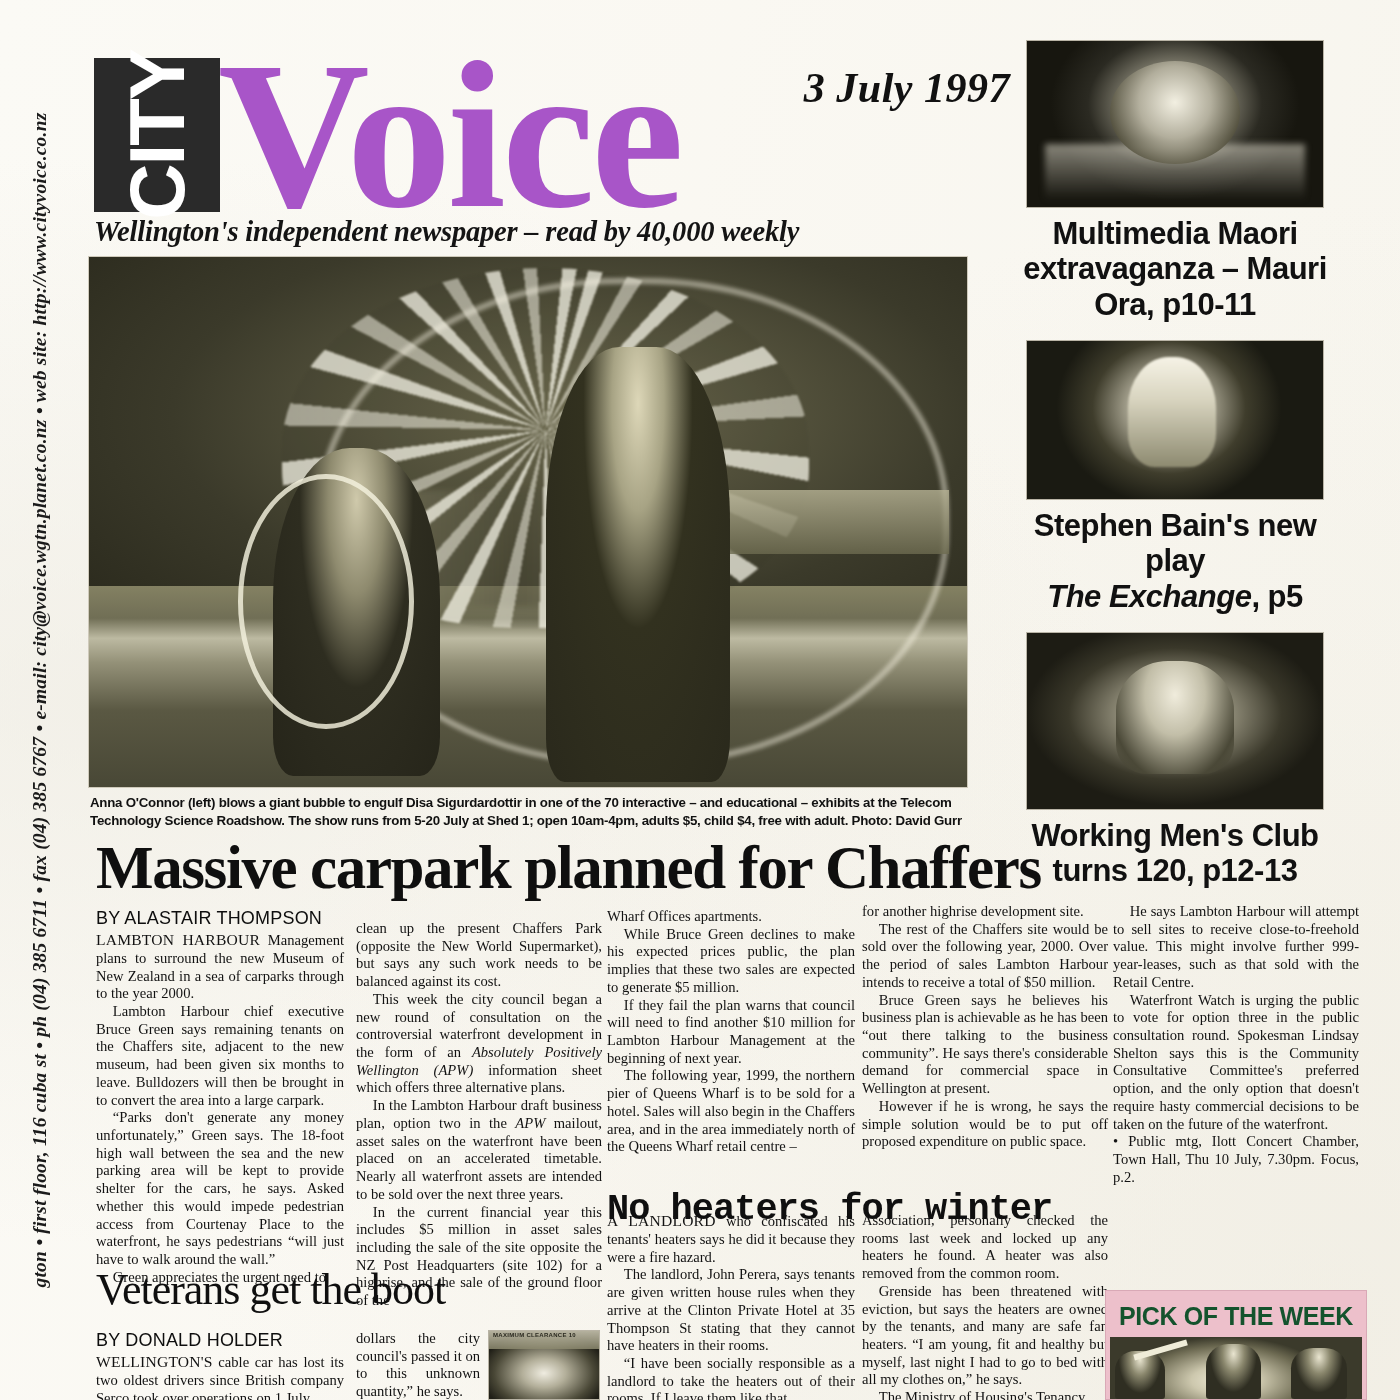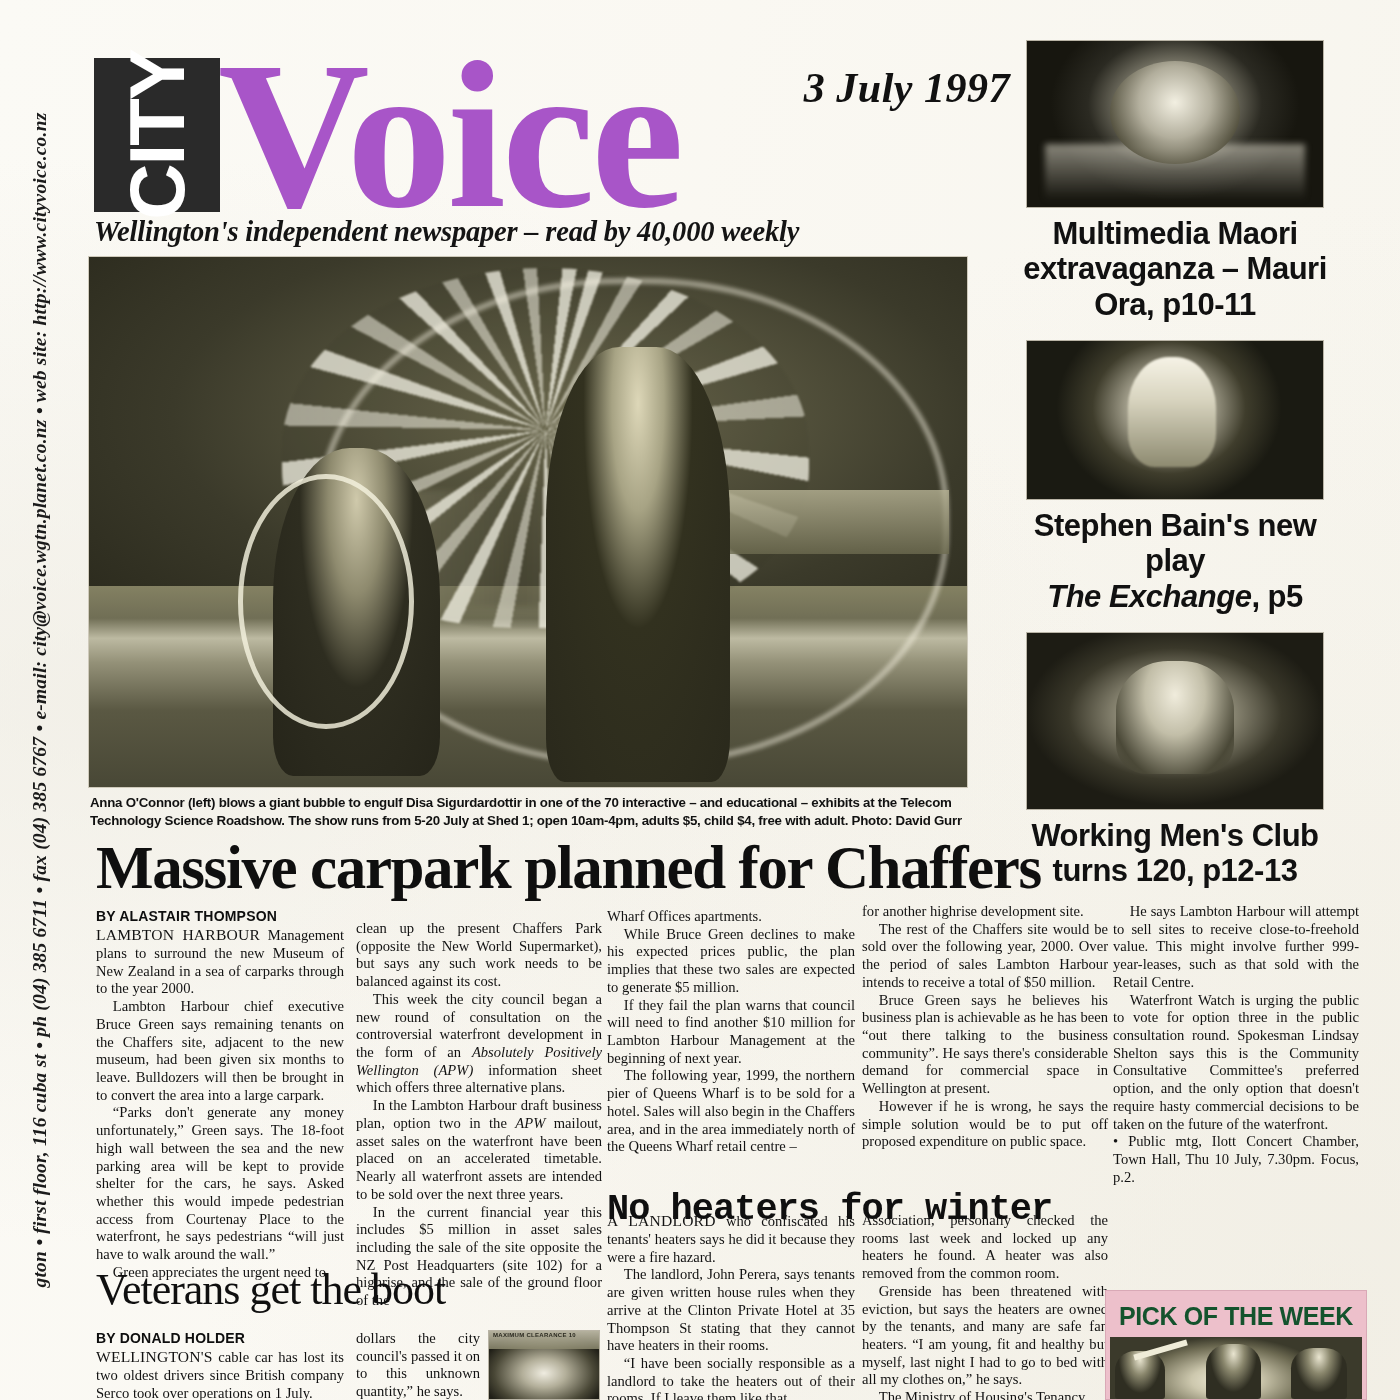--- a/index.html
+++ b/index.html
@@ -233,21 +233,21 @@
     line-height: 1.215;
     color: #121212;
     text-align: justify;
     hyphens: auto;
   }
   .col p { text-indent: 1.15em; margin: 0; }
   .col p.lead { text-indent: 0; }
   .col p.lead .drop { font-variant: small-caps; letter-spacing:.2px; }
   .byline {
     font-family: "Liberation Sans", sans-serif;
-    font-weight: 700; font-size: 14px;
+    font-weight: 400; font-size: 18px;
     letter-spacing: .2px; color: #0e0e0e;
     margin-bottom: 1px; text-indent: 0;
   }
   .capstart { font-size: 15.6px; letter-spacing: .2px; }
   em { font-style: italic; }
 
   #c1 { left: 96px;   top: 908px; width: 248px; }
   #c2 { left: 356px;  top: 920px; width: 246px; }
   #c3 { left: 607px;  top: 908px; width: 248px; }
   #c4 { left: 862px;  top: 903px; width: 246px; }

